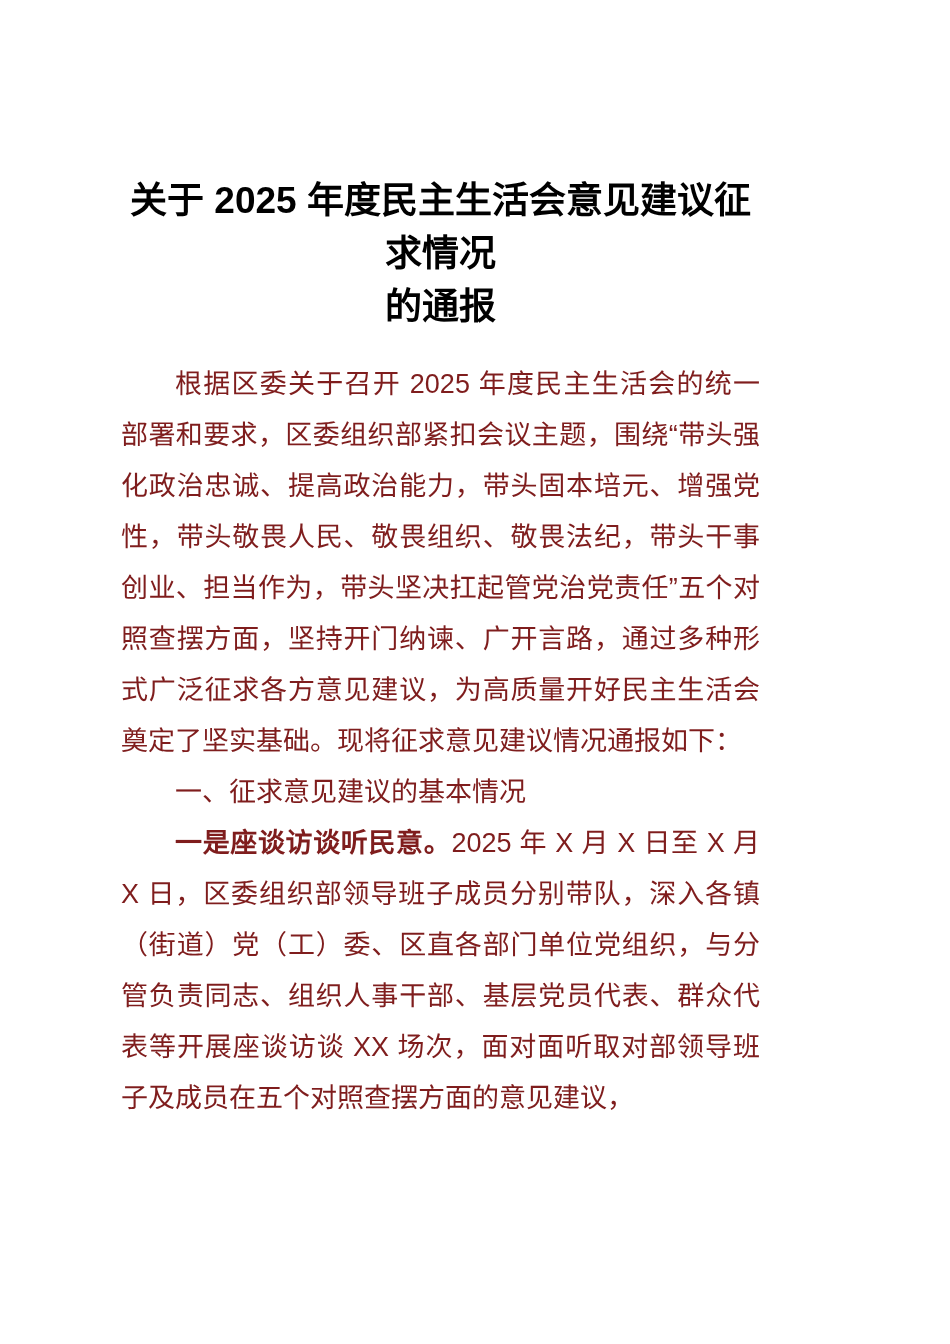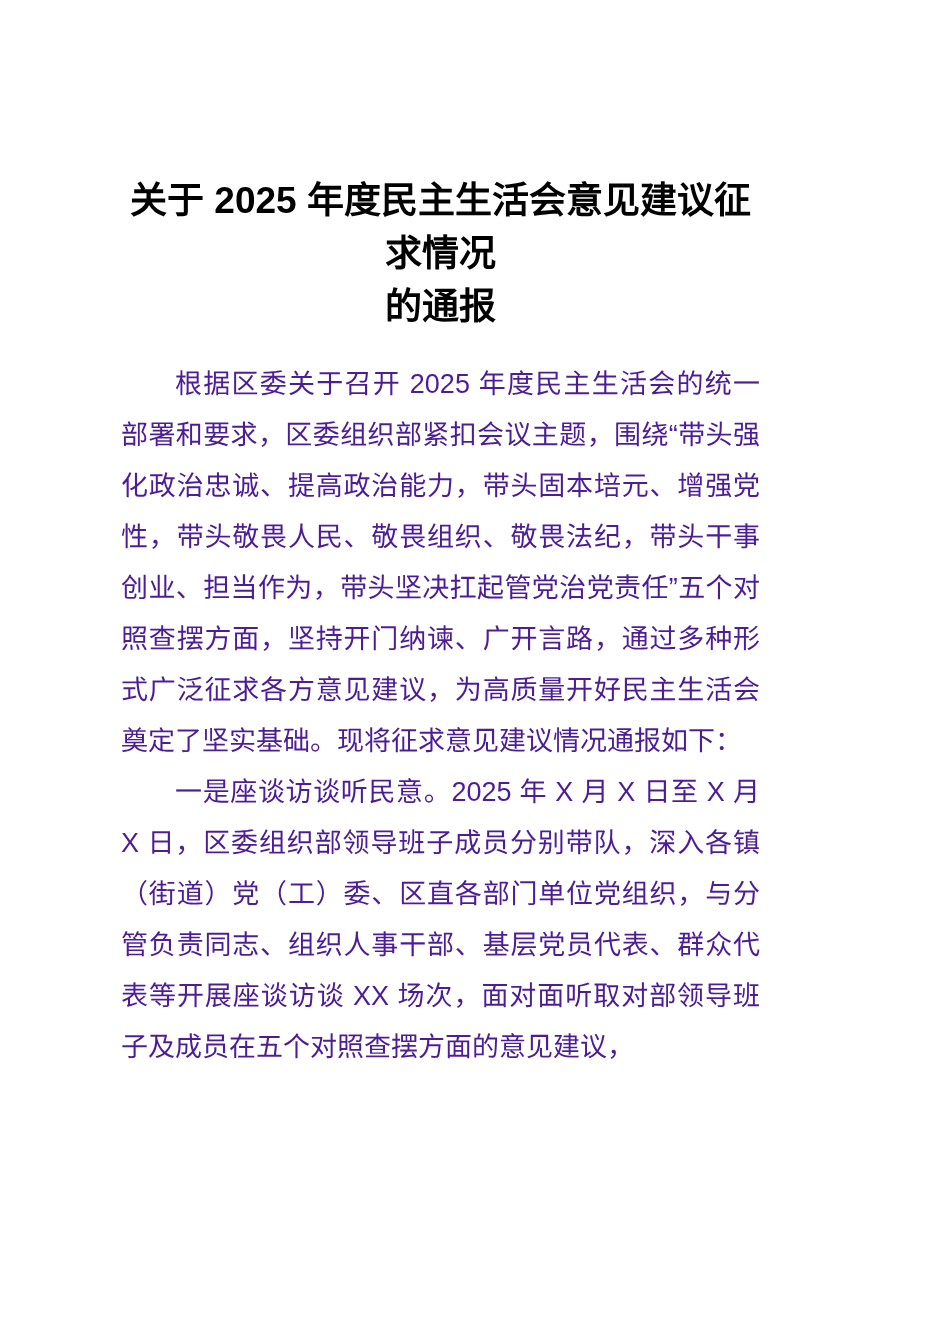--- a/index.html
+++ b/index.html
@@ -23,48 +23,49 @@
     font-weight: 700;
     line-height: 53px;
     text-align: center;
     color: #000000;
   }
   .doc-body {
     margin-top: 26px;
     font-size: 27px;
     line-height: 51px;
     text-align: justify;
-    color: #4c1d95;
+    color: #7f1d1d;
   }
   .doc-body p {
     margin: 0;
     padding: 0;
     text-indent: 2em;
   }
   .doc-body p.section-heading {
     font-weight: 400; 
   }
   .lead-bold {
-    font-weight: 400;
+    font-weight: 700;
     margin-top: 29px;
   }
 </style>
 </head>
 <body>
 
 <div class="page">
 
   <div class="doc-title">
     <div>关于 2025 年度民主生活会意见建议征求情况</div>
     <div>的通报</div>
   </div>
 
   <div class="doc-body">
 
     <p>根据区委关于召开 2025 年度民主生活会的统一部署和要求，区委组织部紧扣会议主题，围绕“带头强化政治忠诚、提高政治能力，带头固本培元、增强党性，带头敬畏人民、敬畏组织、敬畏法纪，带头干事创业、担当作为，带头坚决扛起管党治党责任”五个对照查摆方面，坚持开门纳谏、广开言路，通过多种形式广泛征求各方意见建议，为高质量开好民主生活会奠定了坚实基础。现将征求意见建议情况通报如下：</p>
 
+    <p class="section-heading">一、征求意见建议的基本情况</p>
 
 
     <p><strong class="lead-bold">一是座谈访谈听民意。</strong><span>2025 年 X 月 X 日至 X 月 X 日，区委组织部领导班子成员分别带队，深入各镇（街道）党（工）委、区直各部门单位党组织，与分管负责同志、组织人事干部、基层党员代表、群众代表等开展座谈访谈 XX 场次，面对面听取对部领导班子及成员在五个对照查摆方面的意见建议，</span></p>
 
   </div>
 
 </div>
 
 </body></html>

